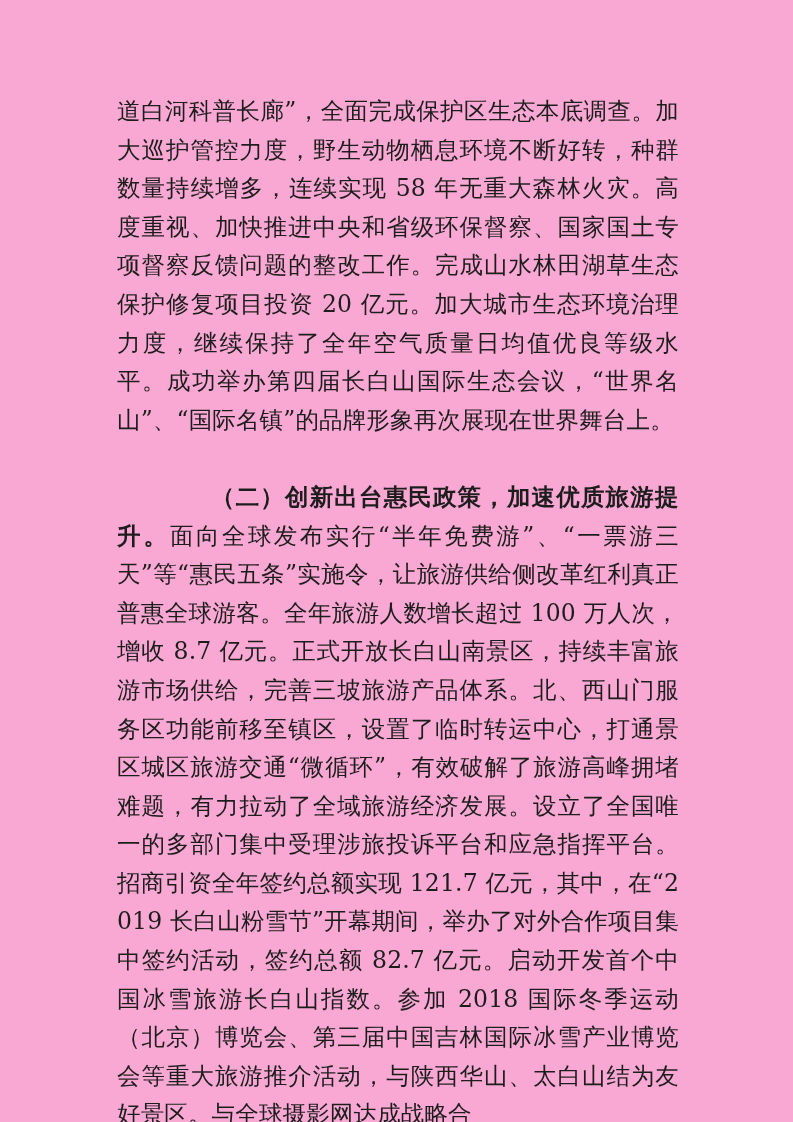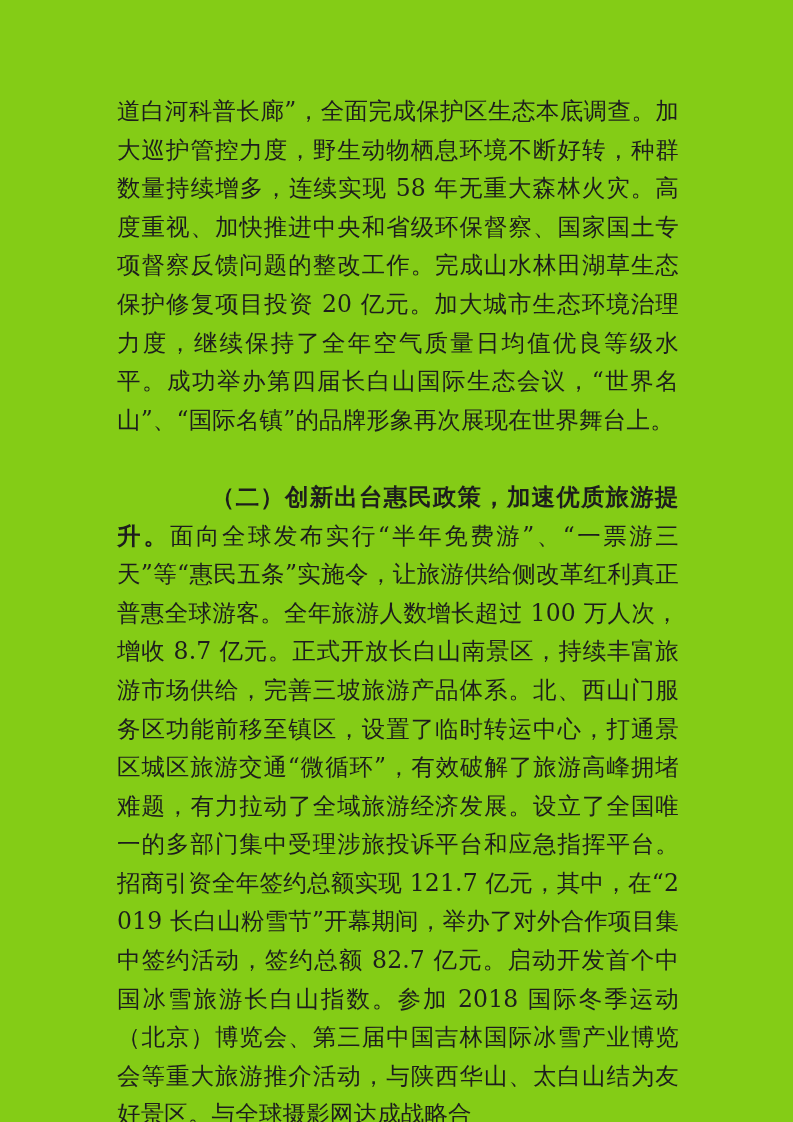--- a/index.html
+++ b/index.html
@@ -4,21 +4,21 @@
 <style>
   html, body {
     margin: 0;
     padding: 0;
     background: #ffffff;
   }
   .page {
     position: relative;
     width: 793px;
     height: 1122px;
-    background: #84cc16;
+    background: #f9a8d4;
     overflow: hidden;
     box-sizing: border-box;
   }
   .doc-body {
     position: absolute;
     left: 117px;
     top: 92px;
     width: 562px;
   }
   .para {

